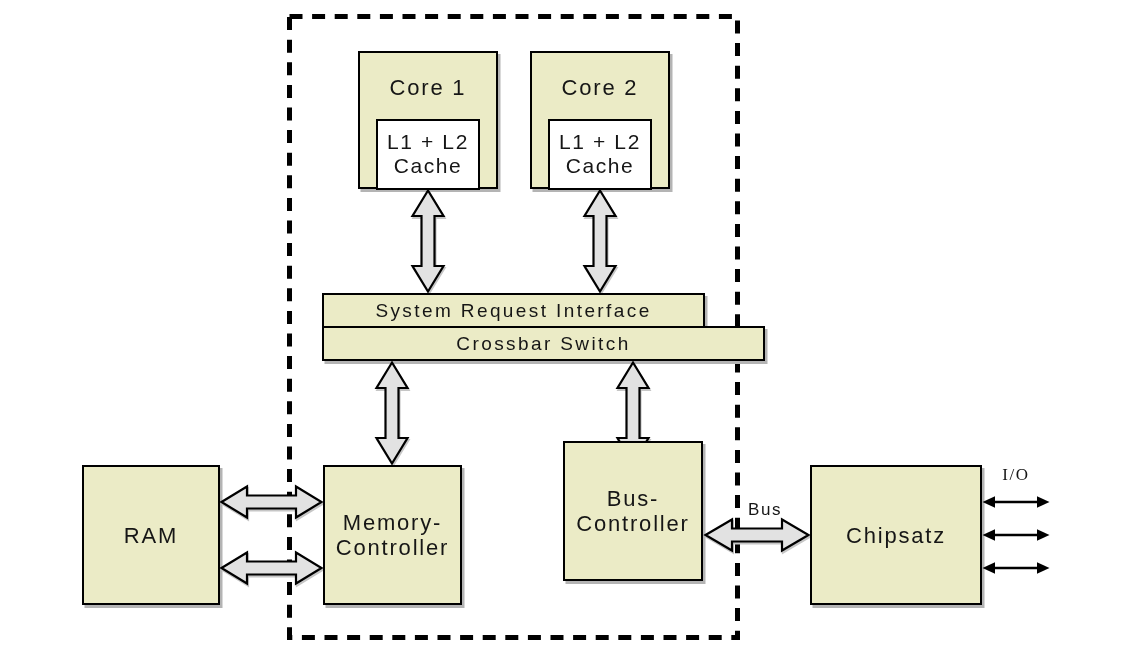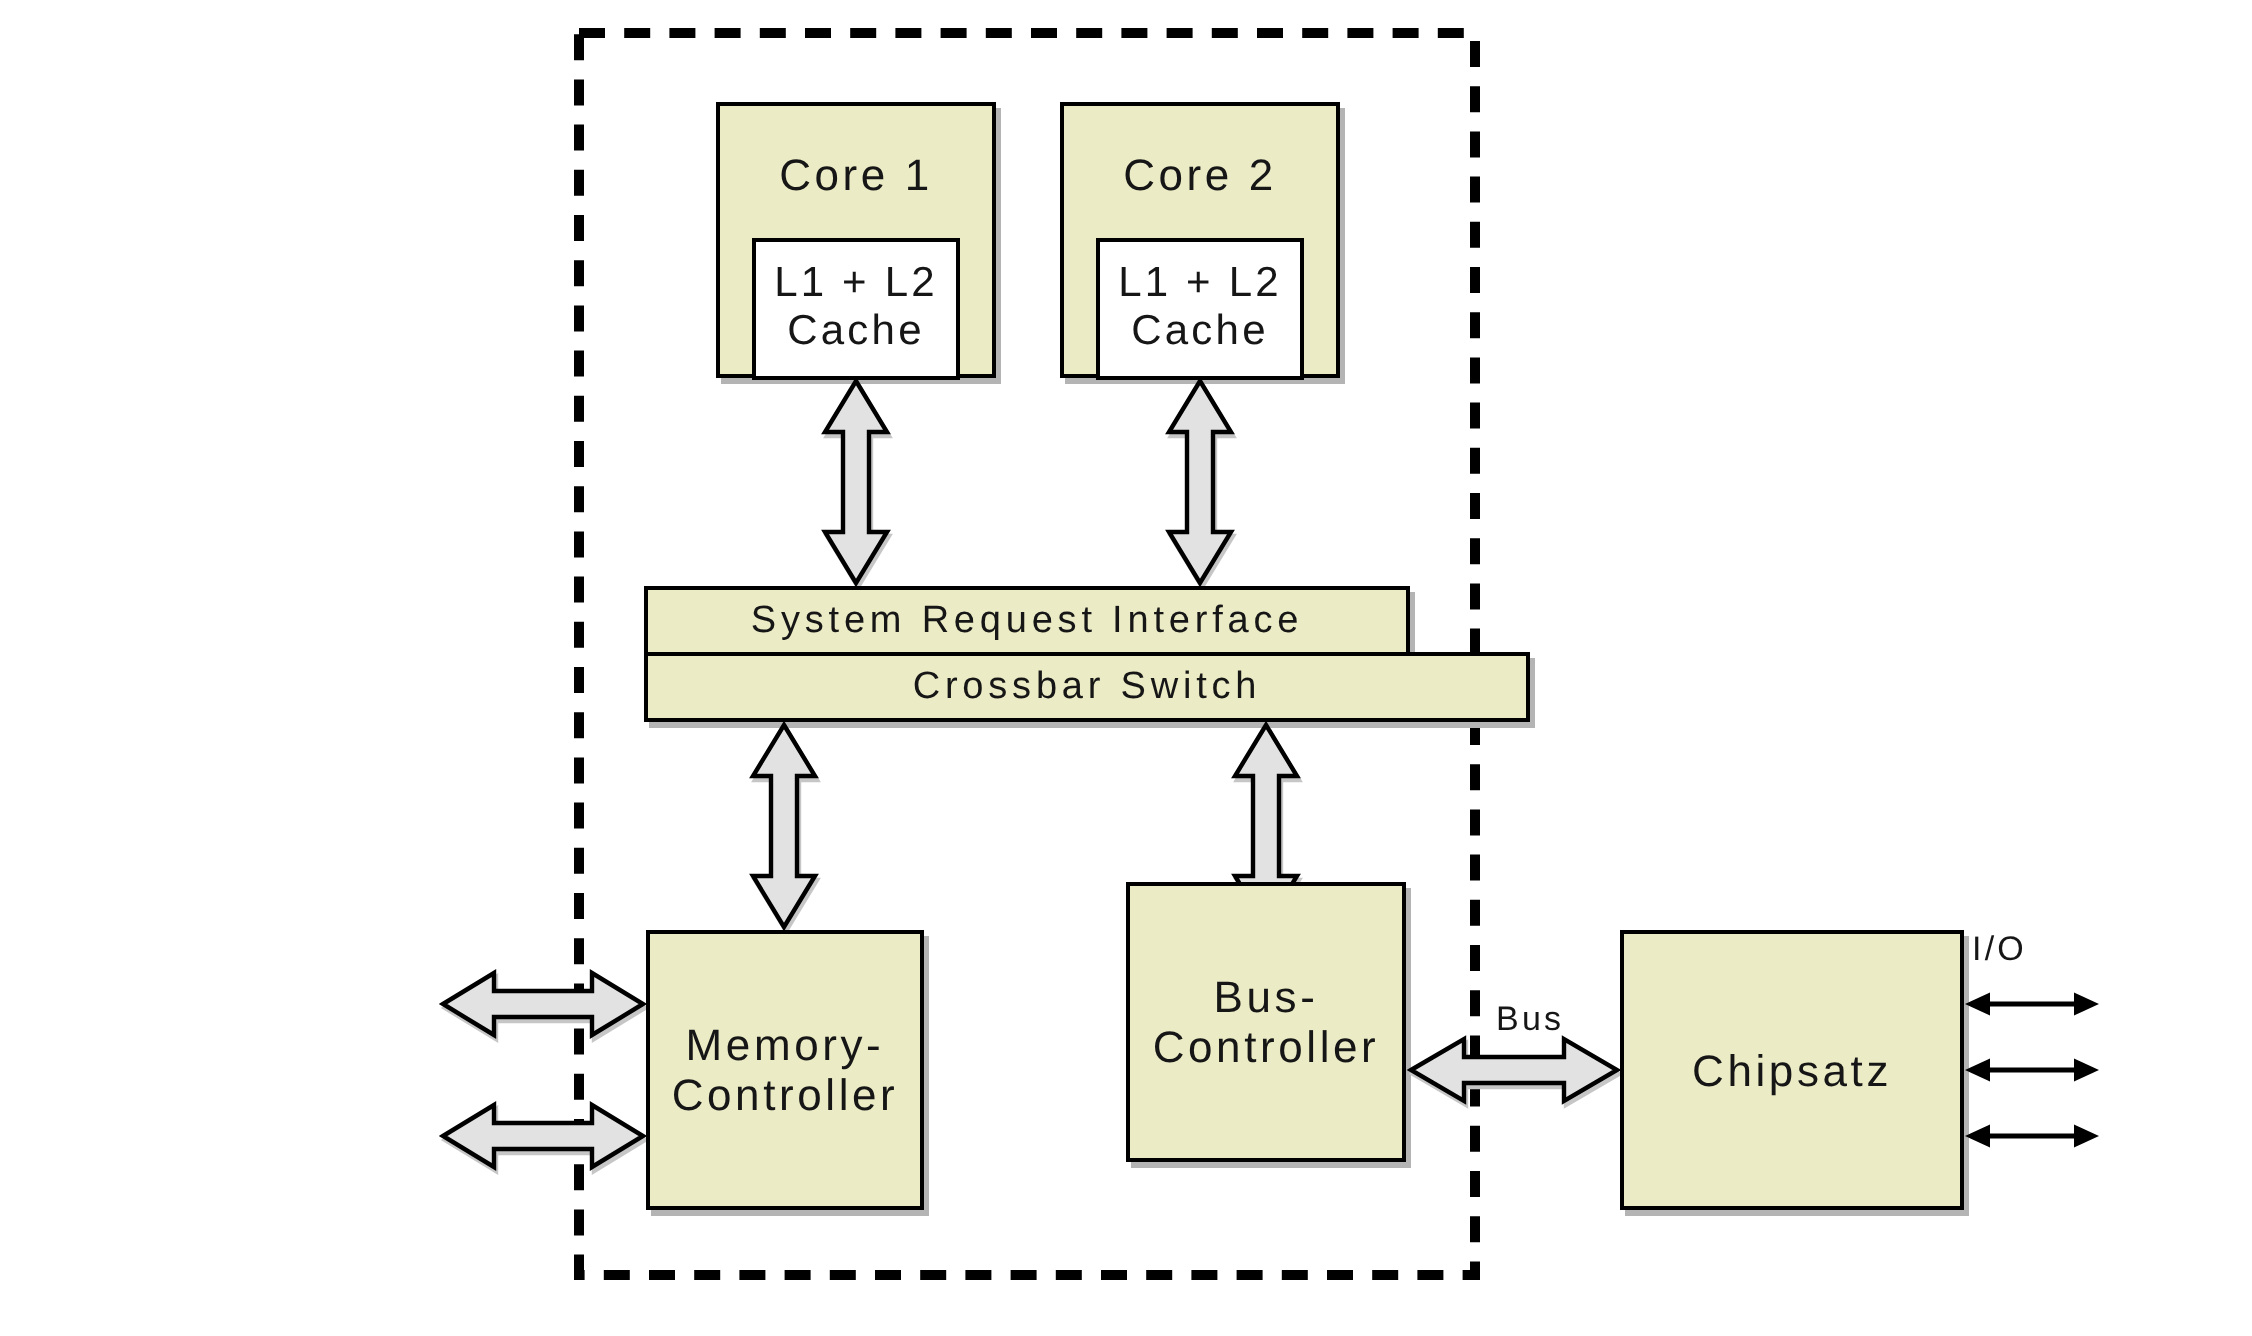--- a/index.html
+++ b/index.html
@@ -83,20 +83,23 @@
     <div class="label">Crossbar Switch</div>
   </div>
 
   <svg class="arrow" style="left:374px;top:361px;" width="36" height="104" viewBox="0 0 36 104">
     <polygon class="block-poly" points="18,1.5 33.5,27 24.5,27 24.5,77 33.5,77 18,102.5 2.5,77 11.5,77 11.5,27 2.5,27"></polygon>
   </svg>
   <svg class="arrow" style="left:615px;top:361px;" width="36" height="104" viewBox="0 0 36 104">
     <polygon class="block-poly" points="18,1.5 33.5,27 24.5,27 24.5,77 33.5,77 18,102.5 2.5,77 11.5,77 11.5,27 2.5,27"></polygon>
   </svg>
 
+  <div class="box" style="left:82px;top:465px;width:138px;height:140px;">
+    <div class="label">RAM</div>
+  </div>
 
   <svg class="arrow" style="left:220px;top:484px;" width="103" height="36" viewBox="0 0 103 36">
     <polygon class="block-poly" points="1.5,18 27,2.5 27,11.5 76,11.5 76,2.5 101.5,18 76,33.5 76,24.5 27,24.5 27,33.5"></polygon>
   </svg>
   <svg class="arrow" style="left:220px;top:550px;" width="103" height="36" viewBox="0 0 103 36">
     <polygon class="block-poly" points="1.5,18 27,2.5 27,11.5 76,11.5 76,2.5 101.5,18 76,33.5 76,24.5 27,24.5 27,33.5"></polygon>
   </svg>
 
   <div class="box" style="left:323px;top:465px;width:139px;height:140px;">
     <div class="label">Memory-</div>
@@ -110,21 +113,21 @@
 
   <svg class="arrow" style="left:704px;top:517px;" width="106" height="36" viewBox="0 0 106 36">
     <polygon class="block-poly" points="1.5,18 28,2.5 28,11.5 78,11.5 78,2.5 104.5,18 78,33.5 78,24.5 28,24.5 28,33.5"></polygon>
   </svg>
   <div class="floating-label" style="left:748px;top:500px;">Bus</div>
 
   <div class="box" style="left:810px;top:465px;width:172px;height:140px;">
     <div class="label">Chipsatz</div>
   </div>
 
-  <div class="floating-label" style="left:986px;top:465px;width:60px;">I/O</div>
+  <div class="floating-label" style="left:986px;top:465px;width:60px;text-align:center;font-family:Liberation Serif, serif;">I/O</div>
   <svg class="thin-arrow" style="left:982px;top:495px;" width="68" height="14" viewBox="0 0 68 14">
     <line class="thin-line" x1="9" y1="7" x2="59" y2="7"></line>
     <polygon class="thin-head" points="0.5,7 13,1.2 13,12.8"></polygon>
     <polygon class="thin-head" points="67.5,7 55,1.2 55,12.8"></polygon>
   </svg>
   <svg class="thin-arrow" style="left:982px;top:528px;" width="68" height="14" viewBox="0 0 68 14">
     <line class="thin-line" x1="9" y1="7" x2="59" y2="7"></line>
     <polygon class="thin-head" points="0.5,7 13,1.2 13,12.8"></polygon>
     <polygon class="thin-head" points="67.5,7 55,1.2 55,12.8"></polygon>
   </svg>

